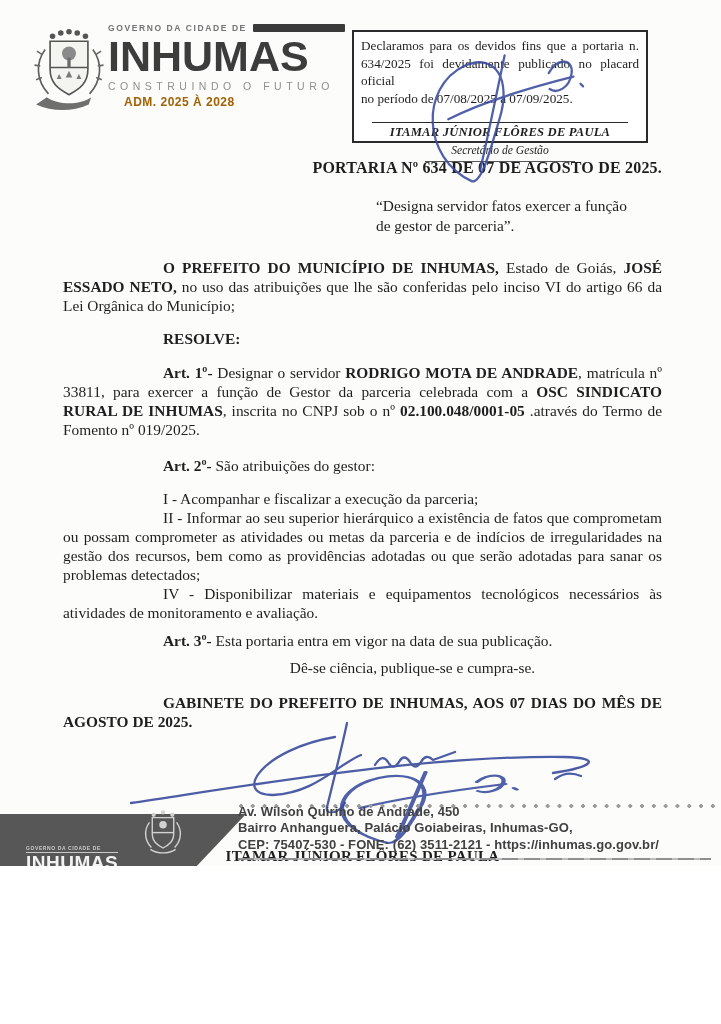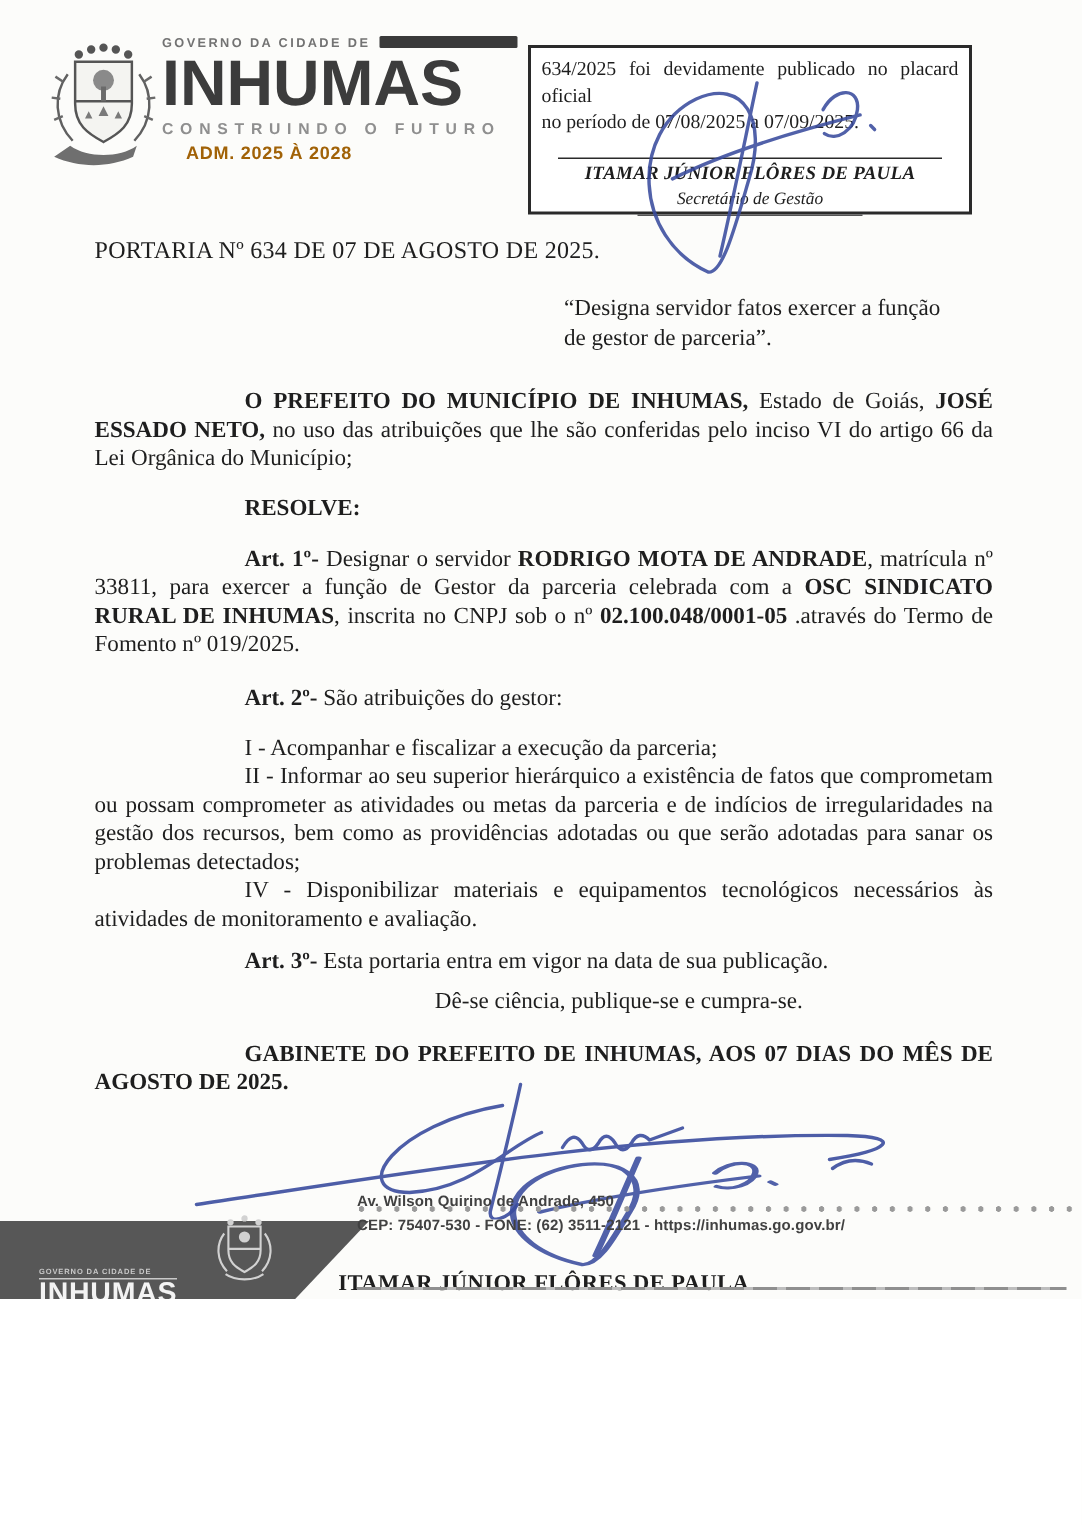--- a/index.html
+++ b/index.html
@@ -9,38 +9,38 @@
     font-family:"Liberation Serif", serif; color:#1e1e1e;
   }
   
   .logo-wrap{position:absolute; left:28px; top:20px; width:330px; height:110px;}
   .coat{position:absolute; left:4px; top:6px;}
   .logo-text{position:absolute; left:80px; top:2px; width:250px; font-family:"Liberation Sans", sans-serif;}
   .logo-topline{display:flex; align-items:center; gap:6px; height:12px;}
   .logo-gov{font-size:8.5px; font-weight:bold; letter-spacing:1.6px; color:#737373; white-space:nowrap;}
   .logo-redact{width:92px; height:8px; background:#3a3a3a; border-radius:1px;}
   .logo-name{font-size:43px; font-weight:bold; letter-spacing:0px; color:#3c3c3c; line-height:44px; margin-top:0px;}
-  .logo-tagline{font-size:10.5px; font-weight:bold; letter-spacing:4.5px; color:#8f8f8f; margin-top:2px; white-space:nowrap;}
+  .logo-tagline{font-size:10.5px; font-weight:normal; letter-spacing:4.5px; color:#8f8f8f; margin-top:2px; white-space:nowrap;}
   .logo-adm{font-size:12px; font-weight:bold; color:#a16207; margin-top:3px; margin-left:16px; letter-spacing:.5px;}
   
   .stamp{
     position:absolute; left:352px; top:30px; width:278px; height:99px;
     border:2px solid #2a2a2a; background:rgba(255,255,255,.85);
     padding:5px 7px; font-size:13.2px; line-height:17.6px; overflow:visible; z-index:3;
   }
   .stamp-line{text-align:justify;}
   .stamp-line.just{text-align-last:justify;}
   .stamp-rule{margin:15px auto 0; width:92%; border-top:1.6px solid #2a2a2a;}
   .stamp-name{margin-top:1px; text-align:center; font-weight:bold; font-style:italic; font-size:12.6px; letter-spacing:.2px;}
   .stamp-title{text-align:center; font-style:italic; font-size:11.6px; border-bottom:1px solid #555; width:150px; margin:0 auto; padding-bottom:1px;}
   .stamp-sig{position:absolute; left:52px; top:18px; z-index:4; pointer-events:none;}
   
   .doc{position:absolute; left:63px; top:150px; width:599px; font-size:15.4px; line-height:19px;}
   .b{font-weight:bold;}
-  .title{margin:8px 0 0; text-align:left; font-weight:normal; font-size:16px; letter-spacing:.2px;}
+  .title{margin:8px 0 0; text-align:right; font-weight:bold; font-size:16px; letter-spacing:.2px;}
   .epigraph{margin:19px 24px 0 auto; width:262px; text-align:left; line-height:19.5px;}
   .p{margin:0; text-align:justify; text-indent:100px;}
   .preamble{margin-top:23px;}
   .resolve{margin-top:14px; text-indent:100px; font-weight:bold;}
   .art1{margin-top:9px;}
   .art2{margin-top:17px; text-align:left;}
   .items{margin-top:14px;}
   .art3{margin-top:9px; text-align:left;}
   .closing{margin-top:8px; text-indent:100px; text-align:center;}
   .gabinete{margin-top:13px; font-weight:bold;}
@@ -70,23 +70,23 @@
   .footer-band{
     position:absolute; left:0; bottom:0; width:246px; height:52px;
     background:var(--band,#575757);
     clip-path:polygon(0 0,100% 0,80% 100%,0 100%);
   }
   .band-emblem{position:absolute; left:142px; bottom:6px;}
   .band-logotext{position:absolute; left:26px; bottom:-7px; font-family:"Liberation Sans", sans-serif;}
   .band-gov{font-size:5px; font-weight:bold; letter-spacing:.6px; color:#c9c9c9; border-bottom:1px solid #c9c9c9; padding-bottom:1px; white-space:nowrap;}
   .band-name{font-size:19px; font-weight:bold; color:#f3f3f3; letter-spacing:.5px; line-height:20px;}
   .footer-address{
-    position:absolute; left:238px; top:0; z-index:2;
+    position:absolute; left:238px; top:10px; z-index:2;
     font-family:"Liberation Sans", sans-serif; font-weight:bold;
-    font-size:10px; line-height:16.4px; color:#414141; letter-spacing:.1px;
+    font-size:13px; line-height:16.4px; color:#414141; letter-spacing:.1px;
   }
   .footer-rule{
     position:absolute; left:238px; right:10px; bottom:6px; height:2px; z-index:1;
     background:repeating-linear-gradient(90deg,#8f8f8f 0 16px,#bdbdbd 16px 22px);
   }
   .sig-stroke{fill:none; stroke:var(--ink,#3a4c9e); stroke-linecap:round; stroke-linejoin:round;}
 </style>
 </head>
 <body>
 
@@ -116,20 +116,21 @@
         <span class="logo-gov">GOVERNO DA CIDADE DE</span>
         <span class="logo-redact"></span>
       </div>
       <div class="logo-name">INHUMAS</div>
       <div class="logo-tagline">CONSTRUINDO O FUTURO</div>
       <div class="logo-adm">ADM. 2025 À 2028</div>
     </div>
   </div>
 
   <div class="stamp">
+    <div class="stamp-line just">Declaramos para os devidos fins que a portaria n.</div>
     <div class="stamp-line just">634/2025 foi devidamente publicado no placard oficial</div>
     <div class="stamp-line">no período de 07/08/2025 a 07/09/2025.</div>
     <div class="stamp-rule"></div>
     <div class="stamp-name">ITAMAR JÚNIOR FLÔRES DE PAULA</div>
     <div class="stamp-title">Secretário de Gestão</div>
     <svg class="stamp-sig" width="185" height="142" viewBox="0 0 210 160" preserveAspectRatio="none">
       <g class="sig-stroke" stroke-width="2.6" opacity=".88">
         <path d="M75,148 C18,122 16,42 66,18 C102,2 120,34 106,78 C96,112 86,150 75,148"></path>
         <path d="M112,6 C103,48 93,98 84,136"></path>
         <path d="M48,78 C92,56 150,40 190,30"></path>
@@ -207,18 +208,19 @@
         <path d="M16,28 C4,44 5,66 20,82 M74,28 C86,44 85,66 70,82"></path>
         <path d="M18,86 C32,96 58,96 72,86"></path>
       </g>
     </svg>
     <div class="band-logotext">
       <div class="band-gov">GOVERNO DA CIDADE DE</div>
       <div class="band-name">INHUMAS</div>
     </div>
     <div class="footer-address">
       <div>Av. Wilson Quirino de Andrade, 450</div>
+      <div>Bairro Anhanguera, Palácio Goiabeiras,  Inhumas-GO,</div>
       <div>CEP: 75407-530 - FONE: (62) 3511-2121 - https://inhumas.go.gov.br/</div>
     </div>
     <div class="footer-rule"></div>
   </div>
 
 </div>
 
 </body></html>

